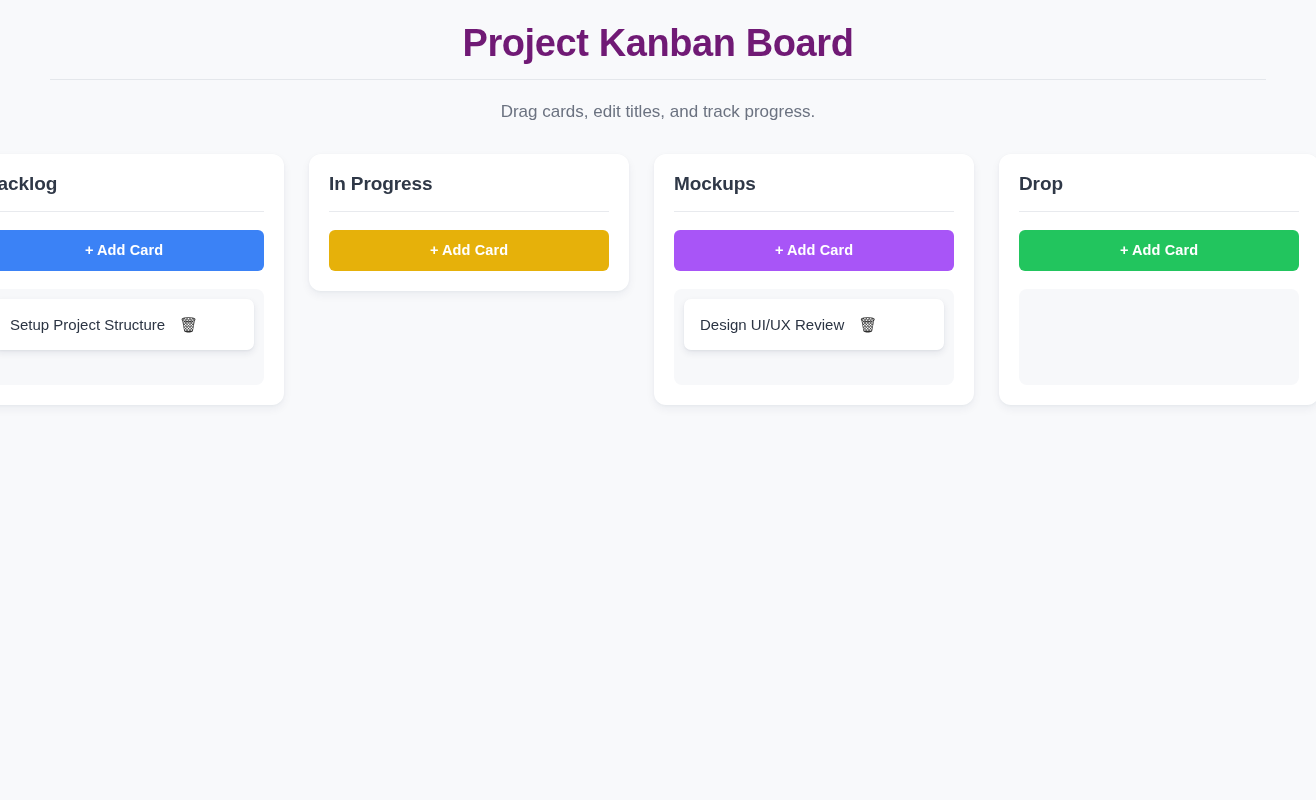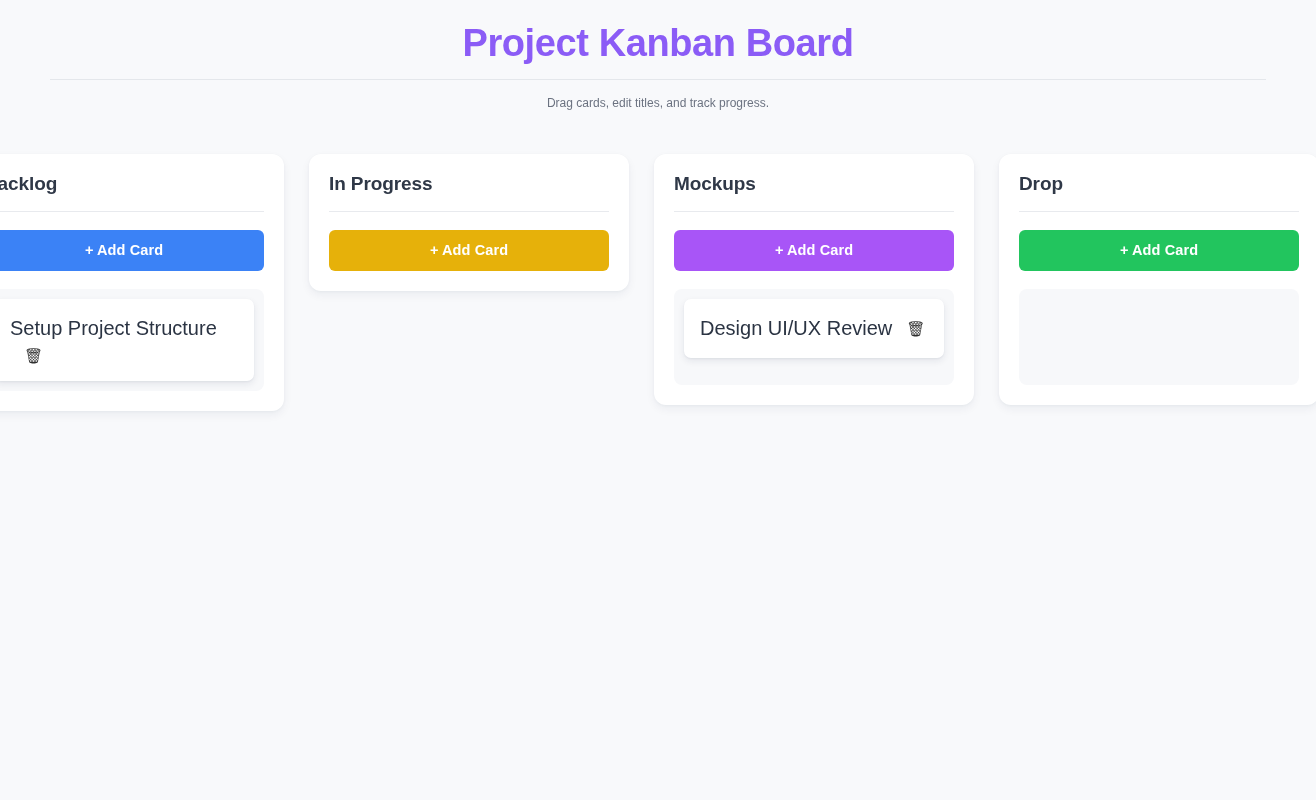--- a/index.html
+++ b/index.html
@@ -27,33 +27,33 @@
   
   .header {
     padding-top: 22px;
     text-align: center;
   }
   .board-title {
     margin: 0;
     font-size: 38px;
     font-weight: bold;
     letter-spacing: -0.4px;
-    color: #8b5cf6;
+    color: #701a75;
     line-height: 1.15;
   }
   .title-rule {
     width: 1216px;
     height: 1px;
     background: #e4e7eb;
     margin: 13px auto 0 auto;
   }
   .board-subtitle {
-    margin: 0;
+    margin: 6px;
     padding-top: 16px;
-    font-size: 12px;
+    font-size: 17px;
     color: #6b7280;
     font-weight: normal;
   }
 
   
   .board {
     position: absolute;
     top: 154px;
     left: 0;
     width: 1316px;
@@ -119,21 +119,21 @@
   .task-card {
     background: #ffffff;
     border-radius: 7px;
     padding: 14px 16px;
     box-shadow: 0 3px 7px rgba(24, 39, 75, 0.085),
                 0 1px 2px rgba(24, 39, 75, 0.05);
     cursor: grab;
     display: block;
   }
   .task-text {
-    font-size: 20px;
+    font-size: 15px;
     color: #2b3443;
     line-height: 1.55;
     vertical-align: middle;
   }
   .delete-icon {
     display: inline-block;
     margin-left: 14px;
     font-size: 15px;
     line-height: 1.55;
     cursor: pointer;

